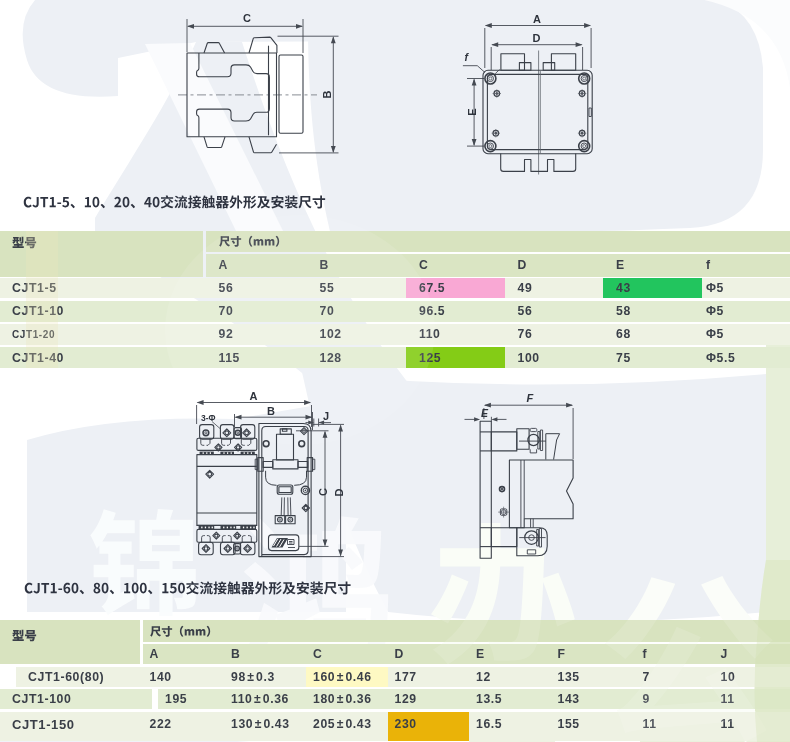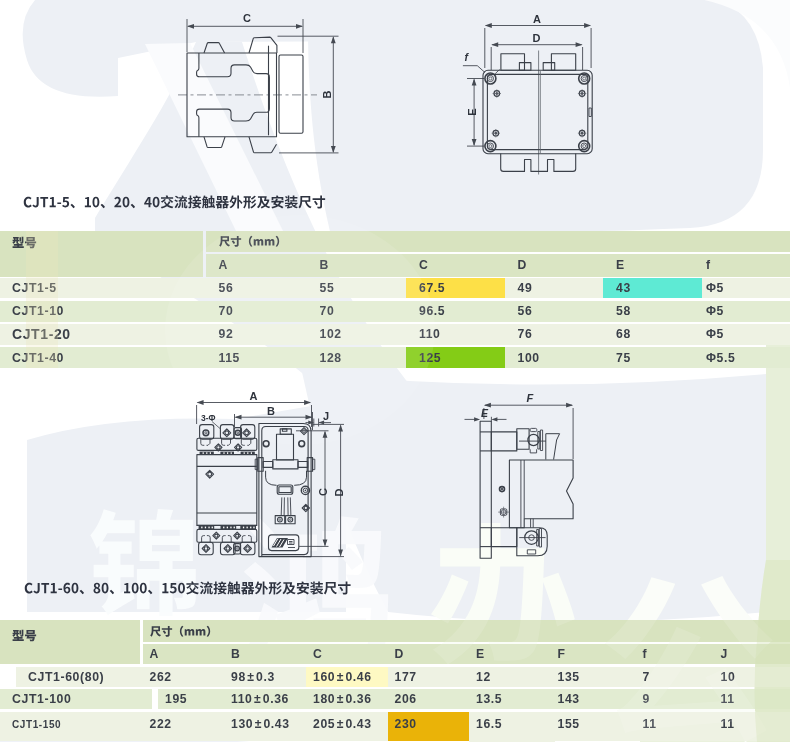--- a/index.html
+++ b/index.html
@@ -48,34 +48,34 @@
 <div class="cell" style="left:205.5px;top:254.1px;width:98.6px;height:22.5px;background:#dae5c3;padding-left:13.0px">A</div>
 <div class="cell" style="left:306.5px;top:254.1px;width:97.1px;height:22.5px;background:#dae5c3;padding-left:13.0px">B</div>
 <div class="cell" style="left:406.0px;top:254.1px;width:96.1px;height:22.5px;background:#dae5c3;padding-left:13.0px">C</div>
 <div class="cell" style="left:504.5px;top:254.1px;width:96.1px;height:22.5px;background:#dae5c3;padding-left:13.0px">D</div>
 <div class="cell" style="left:603.0px;top:254.1px;width:96.1px;height:22.5px;background:#dae5c3;padding-left:13.0px">E</div>
 <div class="cell" style="left:701.5px;top:254.1px;width:88.5px;height:22.5px;background:#dae5c3;padding-left:4.5px">f</div>
 
 <div class="cell" style="left:0.0px;top:277.8px;width:203.1px;height:20.6px;background:#eef2e3;padding-left:12.0px;font-size:12.3px">CJT1-5</div>
 <div class="cell" style="left:205.5px;top:277.8px;width:98.6px;height:20.6px;background:#eef2e3;padding-left:13.0px">56</div>
 <div class="cell" style="left:306.5px;top:277.8px;width:97.1px;height:20.6px;background:#eef2e3;padding-left:13.0px">55</div>
-<div class="cell" style="left:406.0px;top:277.8px;width:96.1px;height:20.6px;background:#fde047;padding-left:13.0px">67.5</div>
+<div class="cell" style="left:406.0px;top:277.8px;width:96.1px;height:20.6px;background:#f9a8d4;padding-left:13.0px">67.5</div>
 <div class="cell" style="left:504.5px;top:277.8px;width:96.1px;height:20.6px;background:#eef2e3;padding-left:13.0px">49</div>
-<div class="cell" style="left:603.0px;top:277.8px;width:96.1px;height:20.6px;background:#5eead4;padding-left:13.0px">43</div>
+<div class="cell" style="left:603.0px;top:277.8px;width:96.1px;height:20.6px;background:#22c55e;padding-left:13.0px">43</div>
 <div class="cell" style="left:701.5px;top:277.8px;width:88.5px;height:20.6px;background:#eef2e3;padding-left:4.5px">Φ5</div>
 
 <div class="cell" style="left:0.0px;top:301.0px;width:203.1px;height:20.6px;background:#e2ecd2;padding-left:12.0px;font-size:12.3px">CJT1-10</div>
 <div class="cell" style="left:205.5px;top:301.0px;width:98.6px;height:20.6px;background:#e2ecd2;padding-left:13.0px">70</div>
 <div class="cell" style="left:306.5px;top:301.0px;width:97.1px;height:20.6px;background:#e2ecd2;padding-left:13.0px">70</div>
 <div class="cell" style="left:406.0px;top:301.0px;width:96.1px;height:20.6px;background:#e2ecd2;padding-left:13.0px">96.5</div>
 <div class="cell" style="left:504.5px;top:301.0px;width:96.1px;height:20.6px;background:#e2ecd2;padding-left:13.0px">56</div>
 <div class="cell" style="left:603.0px;top:301.0px;width:96.1px;height:20.6px;background:#e2ecd2;padding-left:13.0px">58</div>
 <div class="cell" style="left:701.5px;top:301.0px;width:88.5px;height:20.6px;background:#e2ecd2;padding-left:4.5px">Φ5</div>
 
-<div class="cell" style="left:0.0px;top:324.2px;width:203.1px;height:20.6px;background:#eef2e3;padding-left:12.0px;font-size:14px">CJT1-20</div>
+<div class="cell" style="left:0.0px;top:324.2px;width:203.1px;height:20.6px;background:#eef2e3;padding-left:12.0px;font-size:10px">CJT1-20</div>
 <div class="cell" style="left:205.5px;top:324.2px;width:98.6px;height:20.6px;background:#eef2e3;padding-left:13.0px">92</div>
 <div class="cell" style="left:306.5px;top:324.2px;width:97.1px;height:20.6px;background:#eef2e3;padding-left:13.0px">102</div>
 <div class="cell" style="left:406.0px;top:324.2px;width:96.1px;height:20.6px;background:#eef2e3;padding-left:13.0px">110</div>
 <div class="cell" style="left:504.5px;top:324.2px;width:96.1px;height:20.6px;background:#eef2e3;padding-left:13.0px">76</div>
 <div class="cell" style="left:603.0px;top:324.2px;width:96.1px;height:20.6px;background:#eef2e3;padding-left:13.0px">68</div>
 <div class="cell" style="left:701.5px;top:324.2px;width:88.5px;height:20.6px;background:#eef2e3;padding-left:4.5px">Φ5</div>
 
 <div class="cell" style="left:0.0px;top:347.4px;width:203.1px;height:20.6px;background:#e2ecd2;padding-left:12.0px;font-size:12.3px">CJT1-40</div>
 <div class="cell" style="left:205.5px;top:347.4px;width:98.6px;height:20.6px;background:#e2ecd2;padding-left:13.0px">115</div>
 <div class="cell" style="left:306.5px;top:347.4px;width:97.1px;height:20.6px;background:#e2ecd2;padding-left:13.0px">128</div>
@@ -97,40 +97,40 @@
 <div class="cell" style="left:142.5px;top:644.3px;width:79.1px;height:19.9px;background:#dae5c3;padding-left:7.0px">A</div>
 <div class="cell" style="left:224.0px;top:644.3px;width:79.6px;height:19.9px;background:#dae5c3;padding-left:7.0px">B</div>
 <div class="cell" style="left:306.0px;top:644.3px;width:79.1px;height:19.9px;background:#dae5c3;padding-left:7.0px">C</div>
 <div class="cell" style="left:387.5px;top:644.3px;width:79.1px;height:19.9px;background:#dae5c3;padding-left:7.0px">D</div>
 <div class="cell" style="left:469.0px;top:644.3px;width:79.1px;height:19.9px;background:#dae5c3;padding-left:7.0px">E</div>
 <div class="cell" style="left:550.5px;top:644.3px;width:79.1px;height:19.9px;background:#dae5c3;padding-left:7.0px">F</div>
 <div class="cell" style="left:632.0px;top:644.3px;width:75.6px;height:19.9px;background:#dae5c3;padding-left:10.5px">f</div>
 <div class="cell" style="left:710.0px;top:644.3px;width:80.0px;height:19.9px;background:#dae5c3;padding-left:10.5px">J</div>
 
 <div class="cell" style="left:16px;top:666.5px;width:140.1px;height:20.1px;background:#eef2e3;padding-left:12.0px;font-size:12.3px">CJT1-60(80)</div>
-<div class="cell" style="left:142.5px;top:666.5px;width:79.1px;height:20.1px;background:#eef2e3;padding-left:7.0px">262</div>
+<div class="cell" style="left:142.5px;top:666.5px;width:79.1px;height:20.1px;background:#eef2e3;padding-left:7.0px">140</div>
 <div class="cell" style="left:224.0px;top:666.5px;width:79.6px;height:20.1px;background:#eef2e3;padding-left:7.0px">98<i>±</i>0.3</div>
 <div class="cell" style="left:306.0px;top:666.5px;width:79.1px;height:20.1px;background:#fef9c3;padding-left:7.0px">160<i>±</i>0.46</div>
 <div class="cell" style="left:387.5px;top:666.5px;width:79.1px;height:20.1px;background:#eef2e3;padding-left:7.0px">177</div>
 <div class="cell" style="left:469.0px;top:666.5px;width:79.1px;height:20.1px;background:#eef2e3;padding-left:7.0px">12</div>
 <div class="cell" style="left:550.5px;top:666.5px;width:79.1px;height:20.1px;background:#eef2e3;padding-left:7.0px">135</div>
 <div class="cell" style="left:632.0px;top:666.5px;width:75.6px;height:20.1px;background:#eef2e3;padding-left:10.5px">7</div>
 <div class="cell" style="left:710.0px;top:666.5px;width:80.0px;height:20.1px;background:#eef2e3;padding-left:10.5px">10</div>
 
 <div class="cell" style="left:0.0px;top:689.0px;width:140.1px;height:20.1px;background:#e2ecd2;padding-left:12.0px;font-size:12.3px">CJT1-100</div>
 <div class="cell" style="left:158px;top:689.0px;width:79.1px;height:20.1px;background:#e2ecd2;padding-left:7.0px">195</div>
 <div class="cell" style="left:224.0px;top:689.0px;width:79.6px;height:20.1px;background:#e2ecd2;padding-left:7.0px">110<i>±</i>0.36</div>
 <div class="cell" style="left:306.0px;top:689.0px;width:79.1px;height:20.1px;background:#e2ecd2;padding-left:7.0px">180<i>±</i>0.36</div>
-<div class="cell" style="left:387.5px;top:689.0px;width:79.1px;height:20.1px;background:#e2ecd2;padding-left:7.0px">206</div>
+<div class="cell" style="left:387.5px;top:689.0px;width:79.1px;height:20.1px;background:#e2ecd2;padding-left:7.0px">129</div>
 <div class="cell" style="left:469.0px;top:689.0px;width:79.1px;height:20.1px;background:#e2ecd2;padding-left:7.0px">13.5</div>
 <div class="cell" style="left:550.5px;top:689.0px;width:79.1px;height:20.1px;background:#e2ecd2;padding-left:7.0px">143</div>
 <div class="cell" style="left:632.0px;top:689.0px;width:75.6px;height:20.1px;background:#e2ecd2;padding-left:10.5px">9</div>
 <div class="cell" style="left:710.0px;top:689.0px;width:80.0px;height:20.1px;background:#e2ecd2;padding-left:10.5px">11</div>
 
-<div class="cell" style="left:0.0px;top:711.5px;width:140.1px;height:25.0px;background:#eef2e3;padding-left:12.0px;font-size:10px;padding-bottom:4.9px">CJT1-150</div>
+<div class="cell" style="left:0.0px;top:711.5px;width:140.1px;height:25.0px;background:#eef2e3;padding-left:12.0px;font-size:13px;padding-bottom:4.9px">CJT1-150</div>
 <div class="cell" style="left:142.5px;top:711.5px;width:79.1px;height:25.0px;background:#eef2e3;padding-left:7.0px;padding-bottom:4.9px">222</div>
 <div class="cell" style="left:224.0px;top:711.5px;width:79.6px;height:25.0px;background:#eef2e3;padding-left:7.0px;padding-bottom:4.9px">130<i>±</i>0.43</div>
 <div class="cell" style="left:306.0px;top:711.5px;width:79.1px;height:25.0px;background:#eef2e3;padding-left:7.0px;padding-bottom:4.9px">205<i>±</i>0.43</div>
 <div class="cell" style="left:387.5px;top:711.5px;width:79.1px;height:25.0px;background:#eab308;padding-left:7.0px;padding-bottom:4.9px">230</div>
 <div class="cell" style="left:469.0px;top:711.5px;width:79.1px;height:25.0px;background:#eef2e3;padding-left:7.0px;padding-bottom:14px">16.5</div>
 <div class="cell" style="left:550.5px;top:711.5px;width:79.1px;height:25.0px;background:#eef2e3;padding-left:7.0px;padding-bottom:4.9px">155</div>
 <div class="cell" style="left:632.0px;top:711.5px;width:75.6px;height:25.0px;background:#eef2e3;padding-left:10.5px;padding-bottom:4.9px">11</div>
 <div class="cell" style="left:710.0px;top:711.5px;width:80.0px;height:25.0px;background:#eef2e3;padding-left:10.5px;padding-bottom:4.9px">11</div>
 
 <svg style="position:absolute;left:0;top:0" width="790" height="742" viewBox="0 0 790 742">

